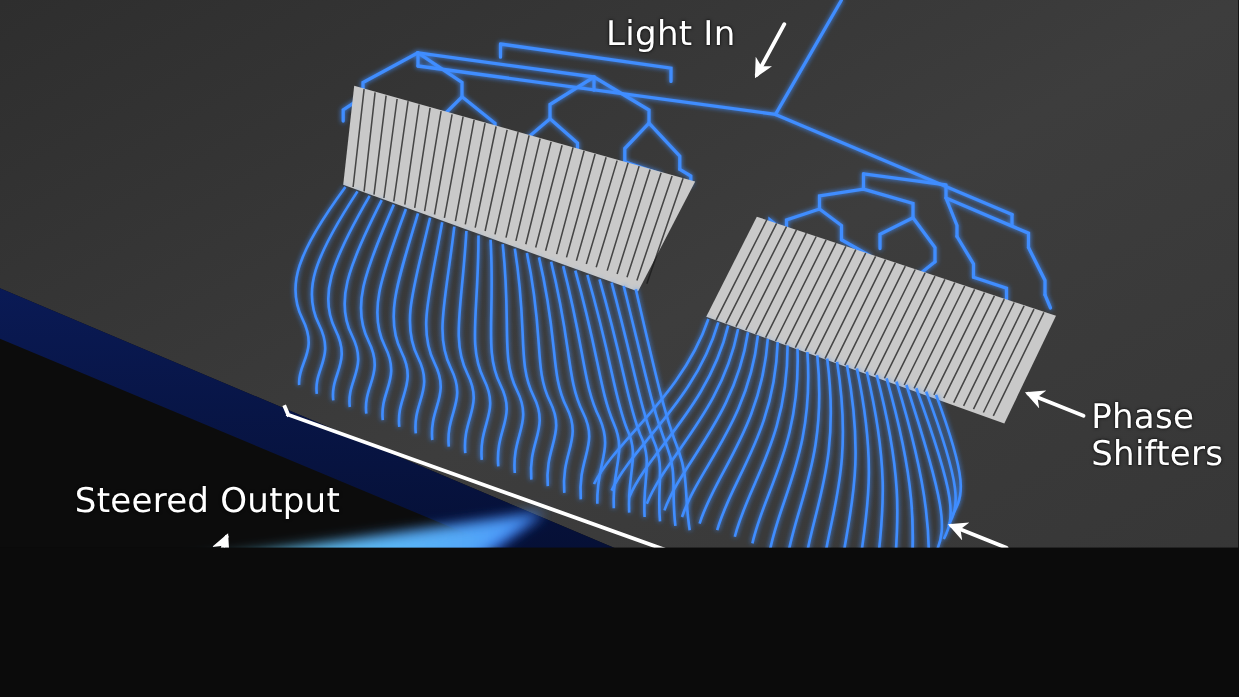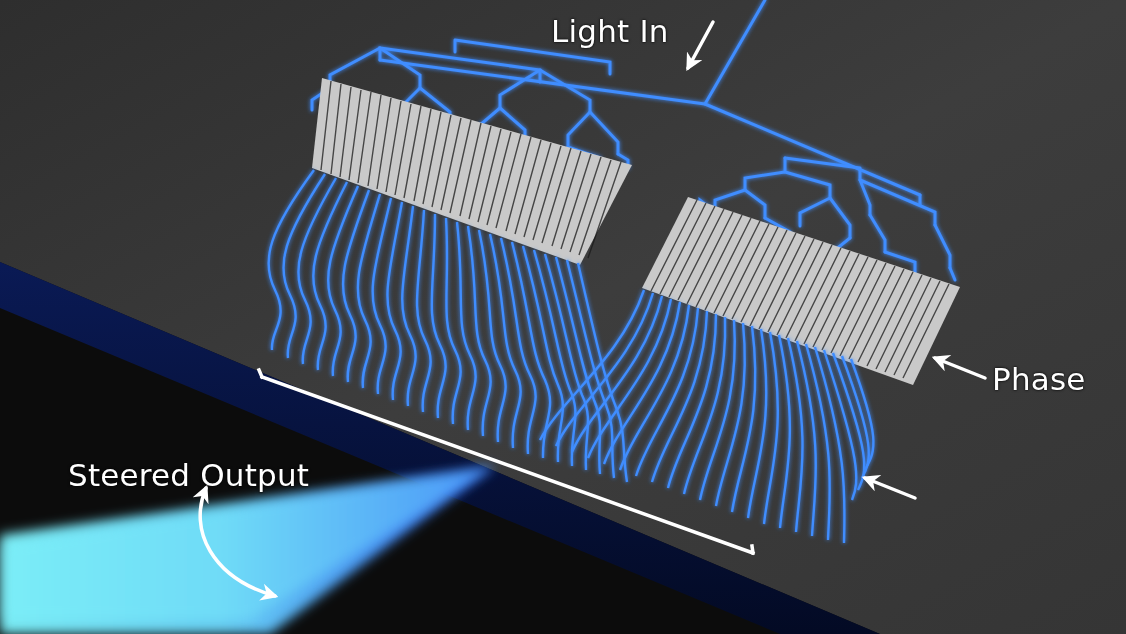--- a/index.html
+++ b/index.html
@@ -1,19 +1,19 @@
 <!DOCTYPE html>
 <html><head>
   <meta charset="utf-8">
   <style>
     html, body { margin: 0; padding: 0; background: #0b0b0b; }
     #stage {
       position: relative;
       width: 1126px;
-      height: 634px;
+      height: 498px;
       overflow: hidden;
       background: #0c0c0c;
       font-family: "DejaVu Sans", "Liberation Sans", sans-serif;
     }
     svg.scene { position: absolute; left: 0; top: 0; }
     .label {
       position: absolute;
       color: #ffffff;
       font-family: "DejaVu Sans", sans-serif;
       font-size: 31px;
@@ -172,15 +172,16 @@
     <g stroke="#ffffff" stroke-width="3.5" fill="none" stroke-linecap="round">
       <path d="M713,22 L688,68" marker-end="url(#arrowHead)"></path>
       <path d="M985,378 L935,358" marker-end="url(#arrowHead)"></path>
       <path d="M915,498 L865,478" marker-end="url(#arrowHead)"></path>
       <path d="M206,488 C188,530 212,578 275,596" marker-start="url(#arrowHead)" marker-end="url(#arrowHead)"></path>
     </g>
   </svg>
 
   <div class="label" style="left:551px; top:14px;">Light In</div>
   <div class="label" style="left:992px; top:362px;">Phase</div>
-  <div class="label" style="left:68px; top:458px;">Steered Output</div>
+  <div class="label" style="left:992px; top:396px;">Shifters</div>
+  <div class="label" style="left:68px; top:438px;">Steered Output</div>
 
 </div>
 
 </body></html>

